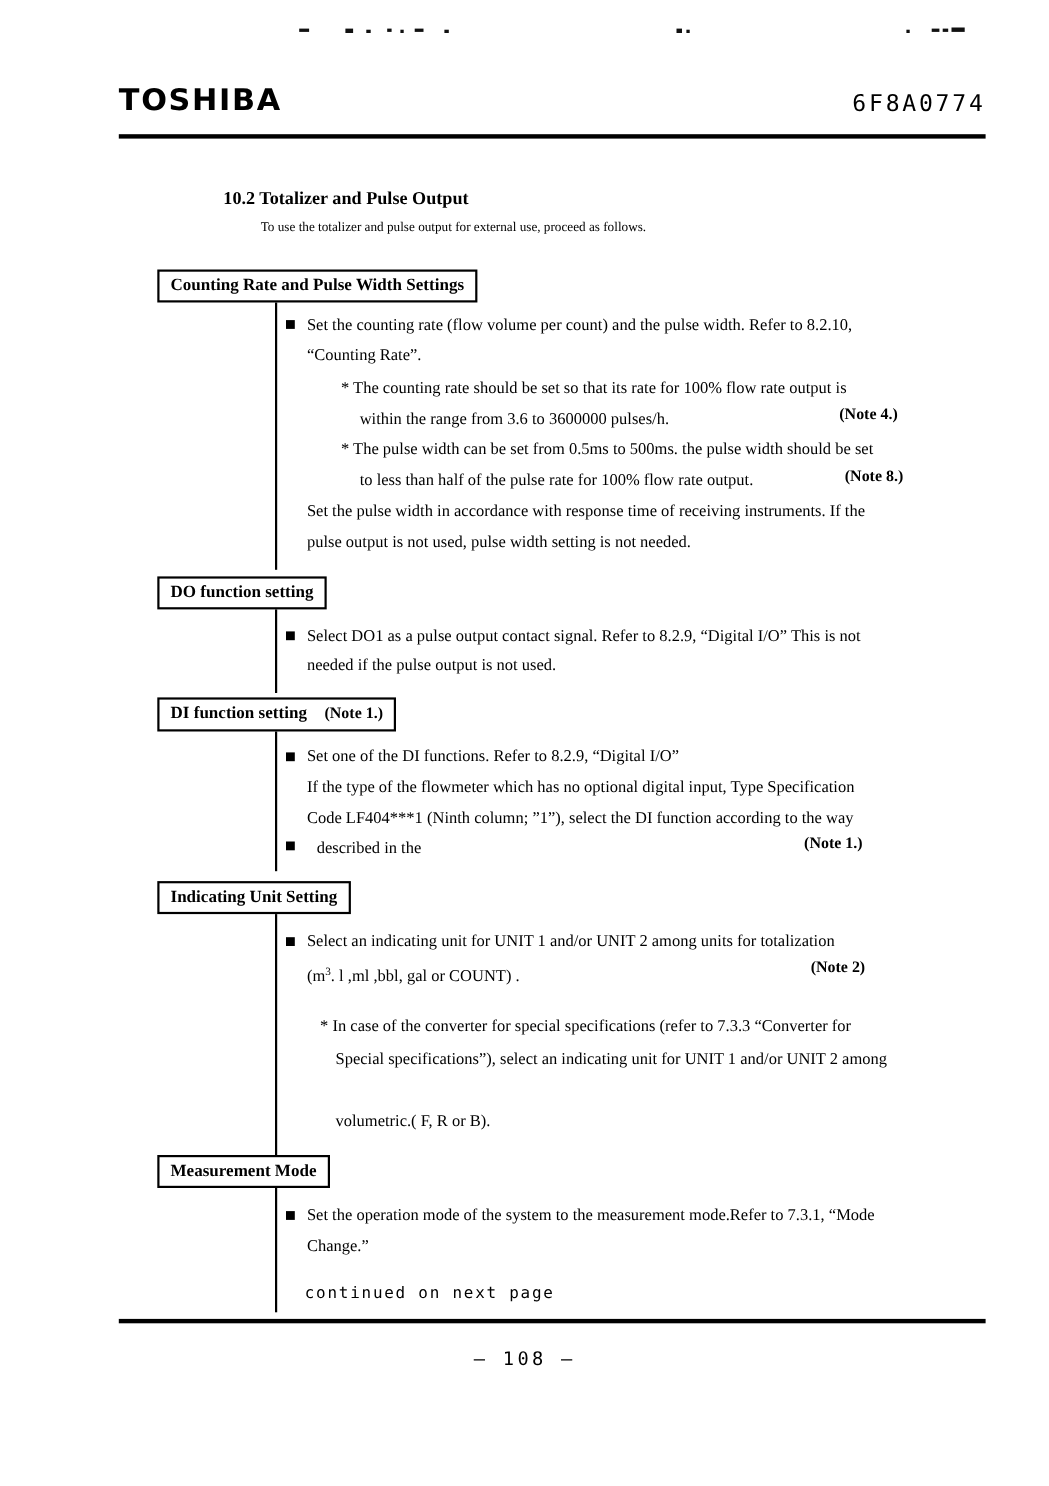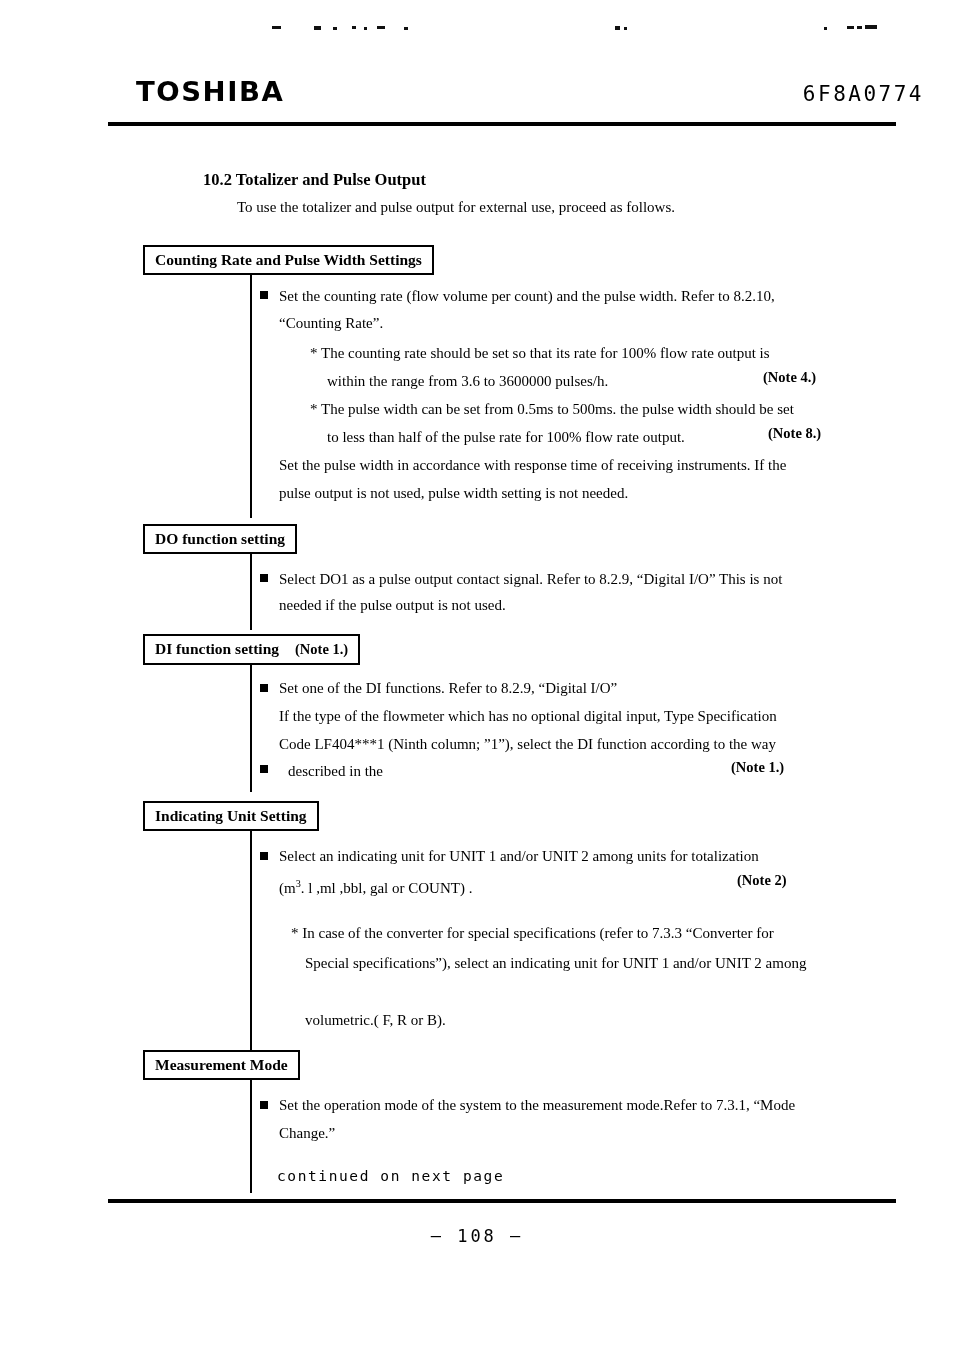--- a/index.html
+++ b/index.html
@@ -24,21 +24,20 @@
     display: block;
   }
 
   
   .header {
     position: absolute;
     top: 76px;
     left: 108px;
     width: 788px;
     height: 46px;
-    margin-left: 28px;
   }
   .brand {
     position: absolute;
     left: 0;
     top: 0;
     font-family: "DejaVu Sans", sans-serif;
     font-weight: bold;
     font-size: 27px;
     letter-spacing: 1.5px;
     transform: scaleX(1.02);
@@ -74,21 +73,21 @@
     position: absolute;
     left: 203px;
     top: 170px;
     font-size: 16.5px;
     font-weight: bold;
   }
   .sec-intro {
     position: absolute;
     left: 237px;
     top: 199px;
-    font-size: 15px;
+    font-size: 12px;
   }
 
   
   .flow { position: absolute; left: 0; top: 0; width: 954px; height: 1351px; }
 
   .vline {
     position: absolute;
     left: 250px;
     width: 2px;
     background: #000;

